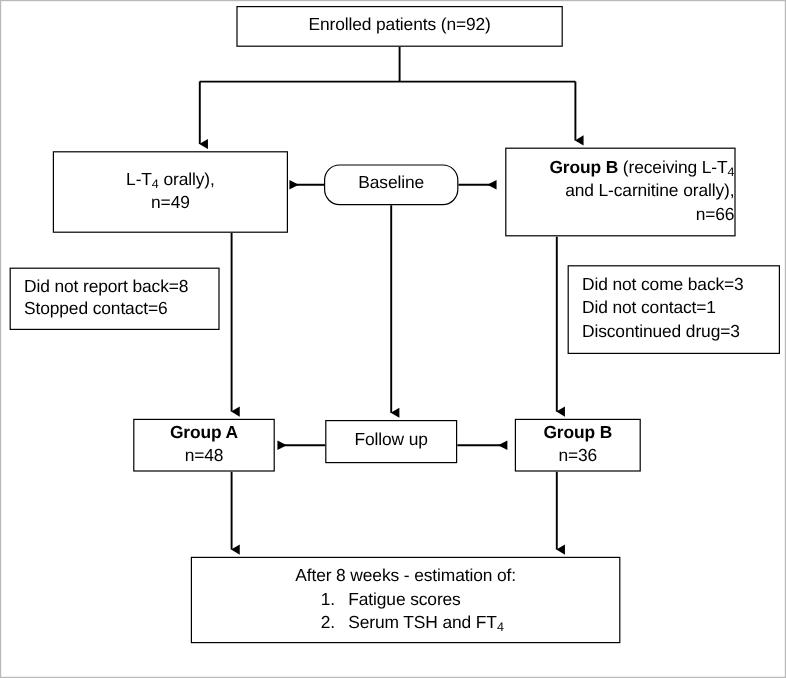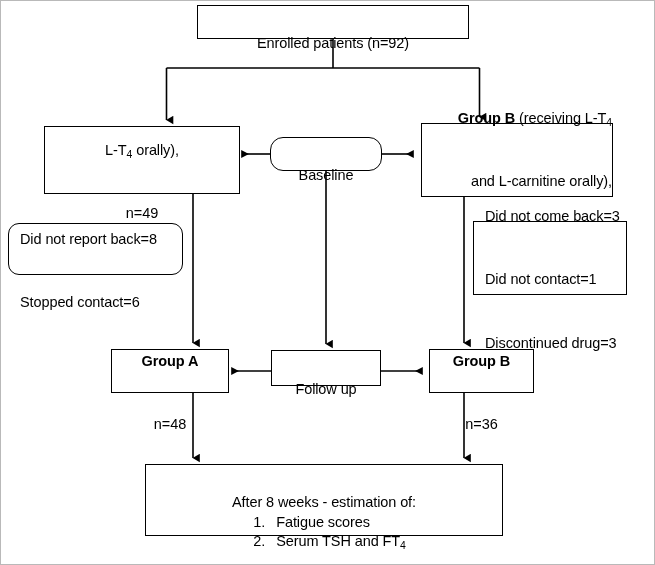--- a/index.html
+++ b/index.html
@@ -42,40 +42,39 @@
     line-height: 1.32;
     letter-spacing: -0.1px;
   }
   .node.left-align {
     align-items: flex-start;
     text-align: left;
     padding-left: 11px;
   }
   .node .line {
     white-space: nowrap;
-    margin-top: 44px;
   }
   .b { font-weight: bold; }
   sub {
     font-size: 0.72em;
     vertical-align: baseline;
     position: relative;
     top: 0.28em;
   }
   
   #node-enrolled   { left: 196px; top: 4px;   width: 272px; height: 34px; }
   #node-group-a    { left: 43px;  top: 125px; width: 196px; height: 68px; }
   #node-baseline   { left: 269px; top: 136px; width: 112px; height: 34px; border-radius: 13px; }
   #node-group-b    { left: 420px; top: 122px; width: 192px; height: 74px; align-items: flex-end; }
-  #node-dropout-a  { left: 7px;   top: 222px; width: 175px; height: 52px; border-radius: 11px; }
-  #node-dropout-b  { left: 472px; top: 220px; width: 154px; height: 74px; }
+  #node-dropout-a  { left: 7px;   top: 222px; width: 175px; height: 52px; }
+  #node-dropout-b  { left: 472px; top: 220px; width: 177px; height: 74px; }
   #node-group-a2   { left: 110px; top: 348px; width: 118px; height: 44px; }
   #node-followup   { left: 270px; top: 349px; width: 110px; height: 36px; }
   #node-group-b2   { left: 428px; top: 348px; width: 105px; height: 44px; }
-  #node-outcome    { left: 144px; top: 463px; width: 358px; height: 72px; }
+  #node-outcome    { left: 158px; top: 463px; width: 358px; height: 72px; }
 
   #node-outcome .oc-title { margin-bottom: 1px; }
   #node-outcome .oc-list  {
     display: flex;
     flex-direction: column;
     align-items: flex-start;
   }
   #node-outcome .oc-item {
     display: flex;
     white-space: nowrap;

